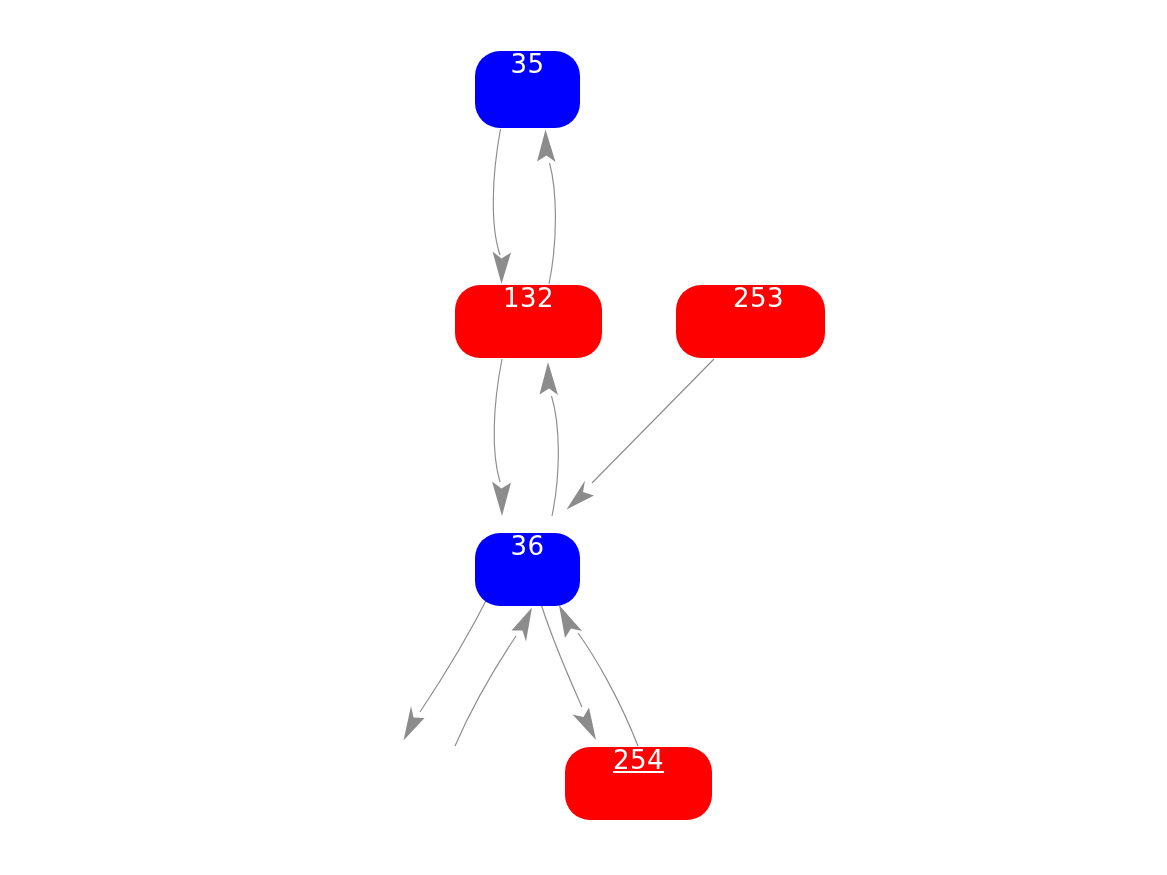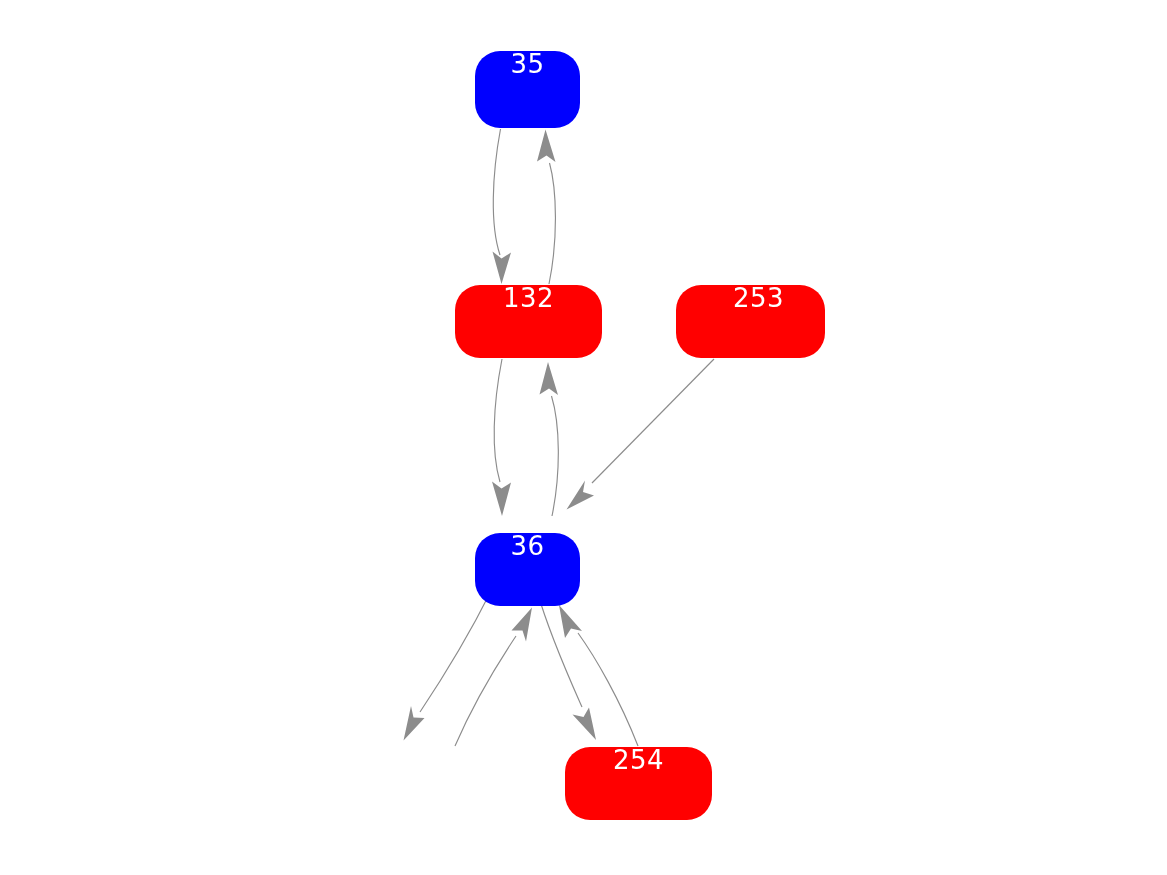--- a/index.html
+++ b/index.html
@@ -117,17 +117,17 @@
 
   <div class="node red" style="left:676px; top:285px; width:149px; height:73px;padding-left:16px;">
     <span class="node-label">253</span>
   </div>
 
   <div class="node blue" style="left:475px; top:517px; width:105px; height:73px;margin-top:16px;">
     <span class="node-label">36</span>
   </div>
 
 
-  <div class="node red" style="left:565px; top:747px; width:147px; height:73px;">
+  <div class="node red" style="left:565px; top:747px; width:147px; height:73px;text-decoration:underline;">
     <span class="node-label">254</span>
   </div>
 
 </div>
 
 </body></html>

